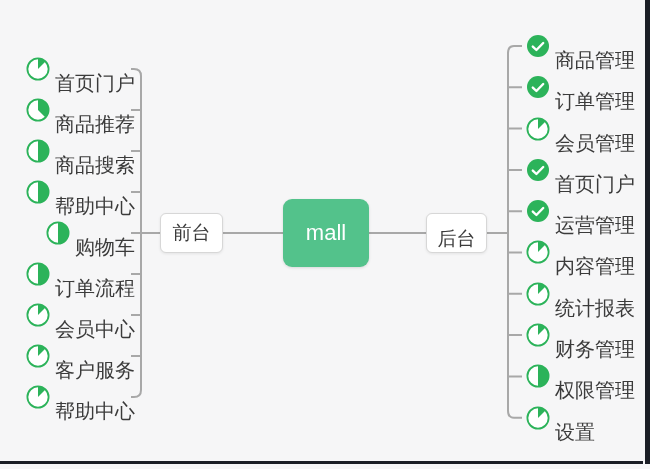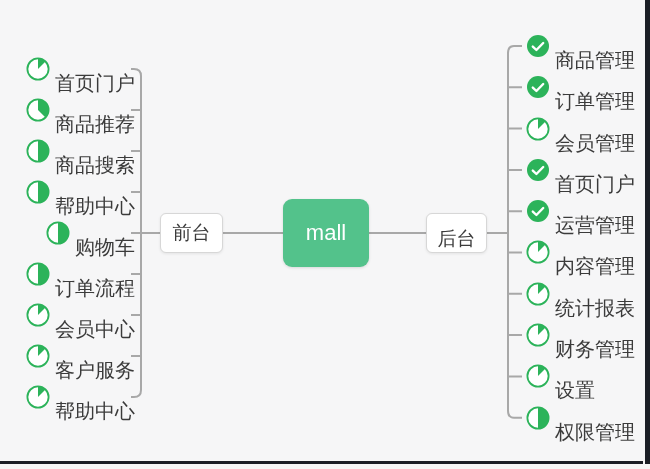--- a/index.html
+++ b/index.html
@@ -167,28 +167,28 @@
       <div class="item-row">
         <svg class="icon" width="24" height="24" viewBox="0 0 24 24">
           <circle cx="12" cy="12" r="10.6" fill="#ffffff" stroke="var(--icon-green)" stroke-width="1.8"></circle>
           <path d="M12 12 L12 1.4 A10.6 10.6 0 0 1 19.50 4.50 Z" fill="var(--icon-green)"></path>
         </svg>
         <span class="item-label">财务管理</span>
       </div>
       <div class="item-row">
         <svg class="icon" width="24" height="24" viewBox="0 0 24 24">
           <circle cx="12" cy="12" r="10.6" fill="#ffffff" stroke="var(--icon-green)" stroke-width="1.8"></circle>
-          <path d="M12 12 L12 1.4 A10.6 10.6 0 0 1 19.50 4.50 Z" fill="var(--icon-green)"></path>
+          <path d="M12 12 L12 1.4 A10.6 10.6 0 0 1 12.00 22.60 Z" fill="var(--icon-green)"></path>
         </svg>
-        <span class="item-label">设置</span>
+        <span class="item-label">权限管理</span>
       </div>
       <div class="item-row">
         <svg class="icon" width="24" height="24" viewBox="0 0 24 24">
           <circle cx="12" cy="12" r="10.6" fill="#ffffff" stroke="var(--icon-green)" stroke-width="1.8"></circle>
-          <path d="M12 12 L12 1.4 A10.6 10.6 0 0 1 12.00 22.60 Z" fill="var(--icon-green)"></path>
+          <path d="M12 12 L12 1.4 A10.6 10.6 0 0 1 19.50 4.50 Z" fill="var(--icon-green)"></path>
         </svg>
-        <span class="item-label">权限管理</span>
+        <span class="item-label">设置</span>
       </div>
     </div>
 
   <div class="edge-right"></div>
   <div class="edge-bottom"></div>
 </div>
 
 </body></html>

